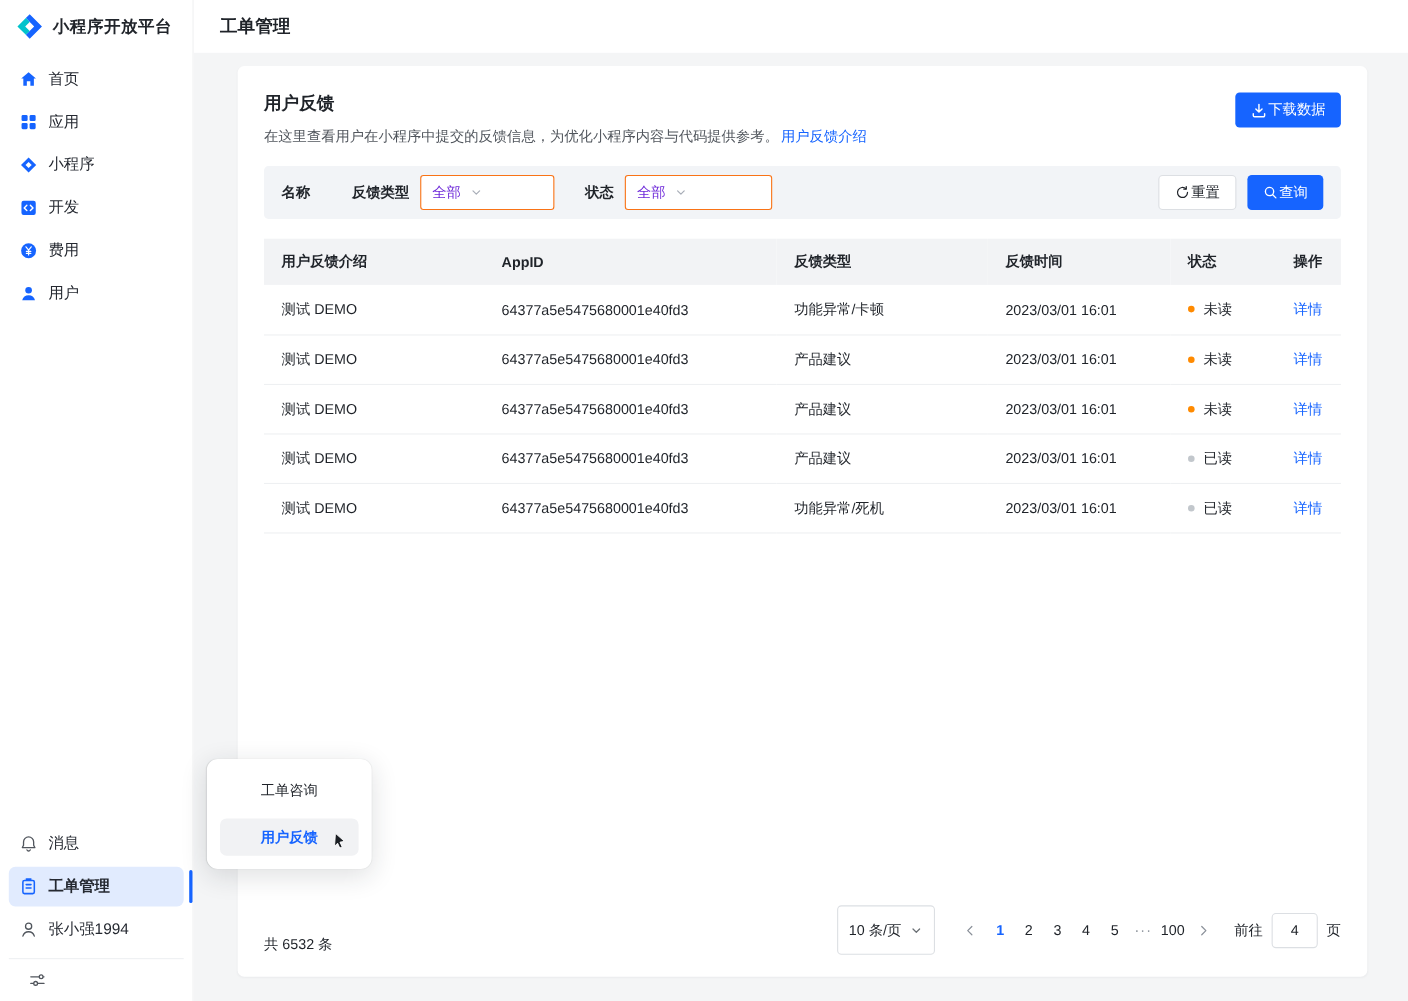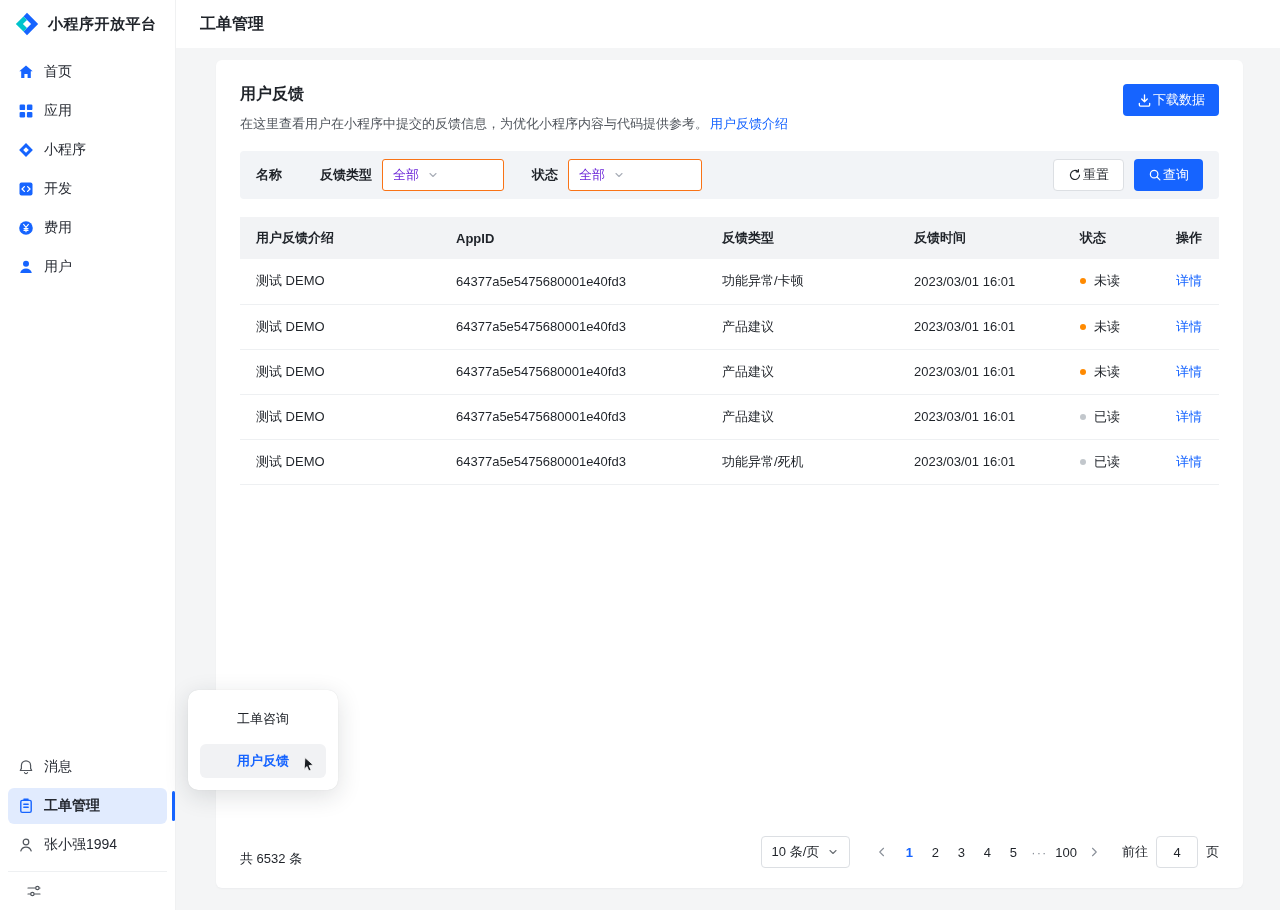--- a/index.html
+++ b/index.html
@@ -96,21 +96,21 @@
   .dot { display:inline-block; width:6px; height:6px; border-radius:50%; margin-right:8px; vertical-align:1px; background:#c2c7cc; }
   .status-wrap.unread .dot { background:#FF8A00; }
   .status-wrap.read .dot { background:#c2c7cc; }
   .detail-link { color:#1664FF; text-decoration:none; cursor:pointer; }
 
   
   .pagination { margin-top:auto; padding-top:16px; display:flex; align-items:flex-end; font-size:13px; flex:none; }
   .total { color:#1f2329; }
   .pag-right { margin-left:auto; display:flex; align-items:center; }
   .size-select {
-    height:32px; border:1px solid #dcdfe3; border-radius:4px; background:#fff;
+    height:45px; border:1px solid #dcdfe3; border-radius:4px; background:#fff;
     display:flex; align-items:center; padding:0 10px; cursor:pointer; margin-right:18px;
   }
   .pag-arrow { width:28px; height:28px; display:flex; align-items:center; justify-content:center; cursor:pointer; color:#8a9099; }
   .page {
     min-width:26px; height:28px; display:flex; align-items:center; justify-content:center;
     cursor:pointer; color:#1f2329; border-radius:4px; padding:0 3px;
   }
   .page.current { color:#1664FF; font-weight:700; }
   .page.ellipsis { color:#8a9099; letter-spacing:1px; cursor:default; }
   .goto-label { margin-left:14px; }

